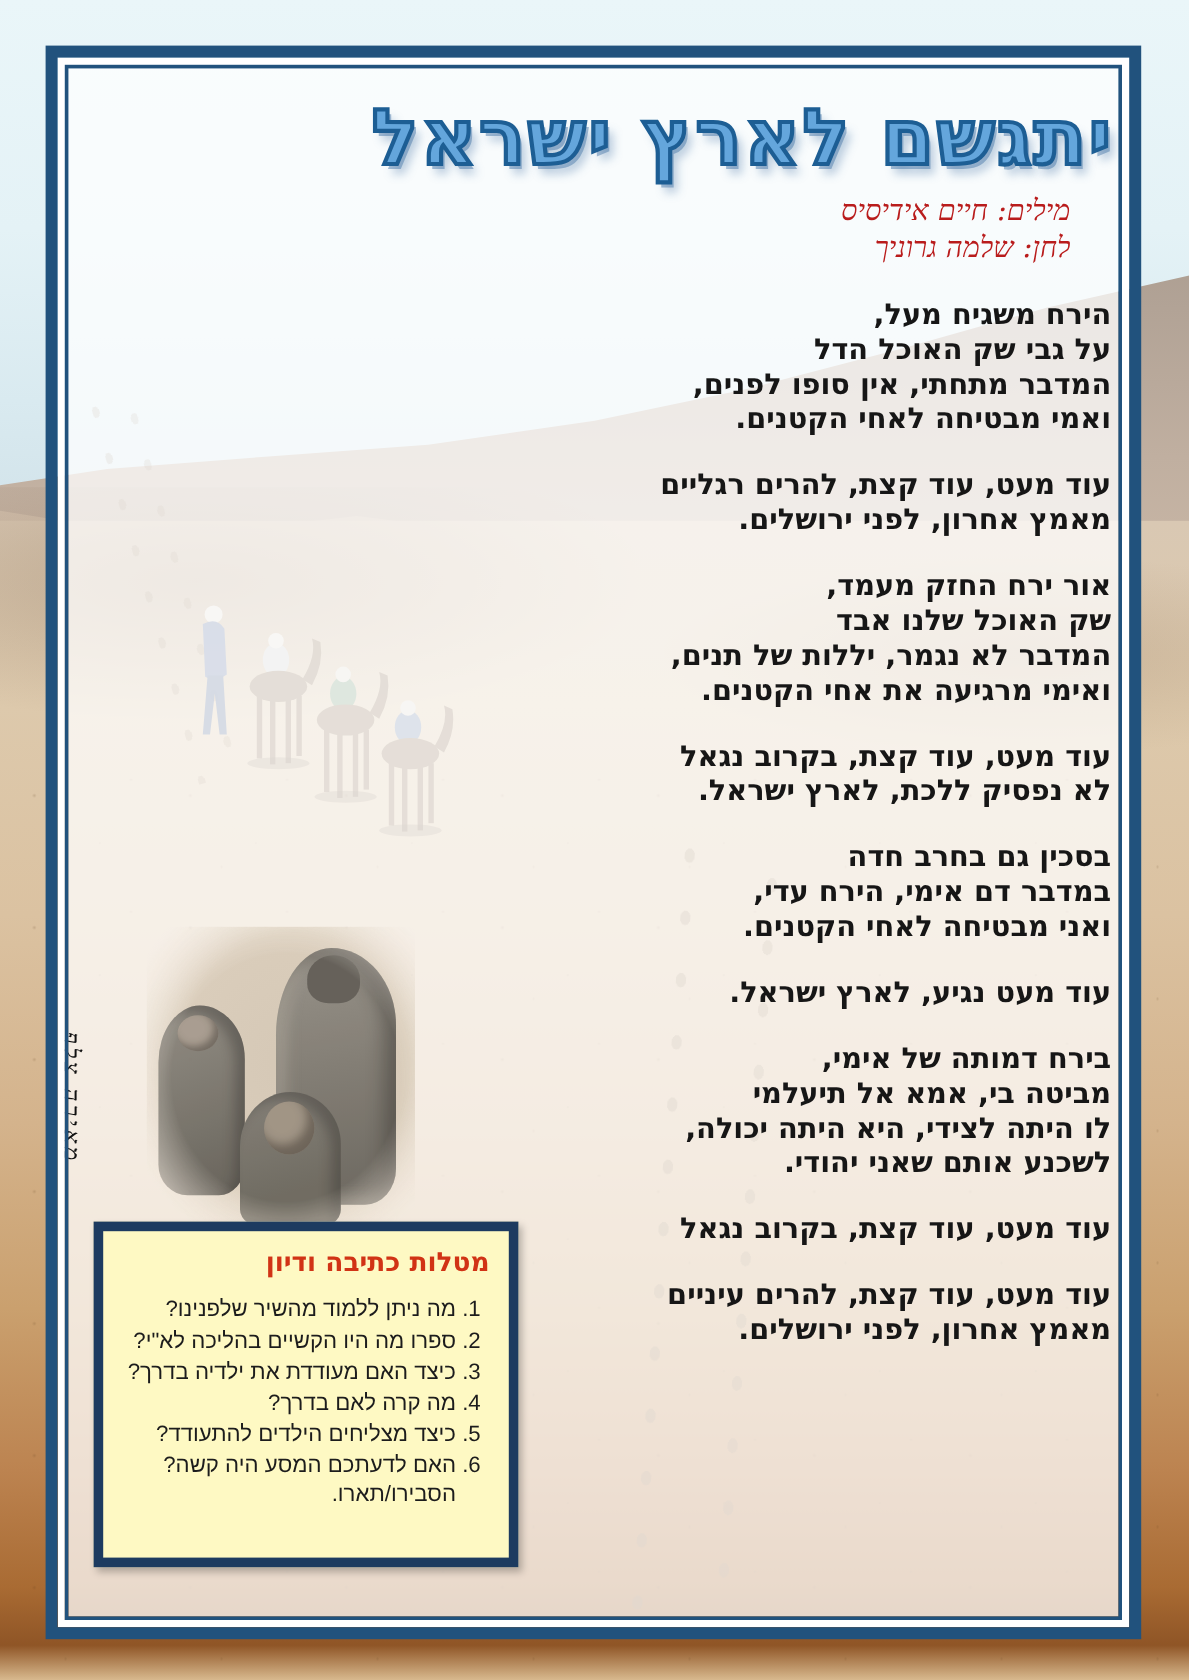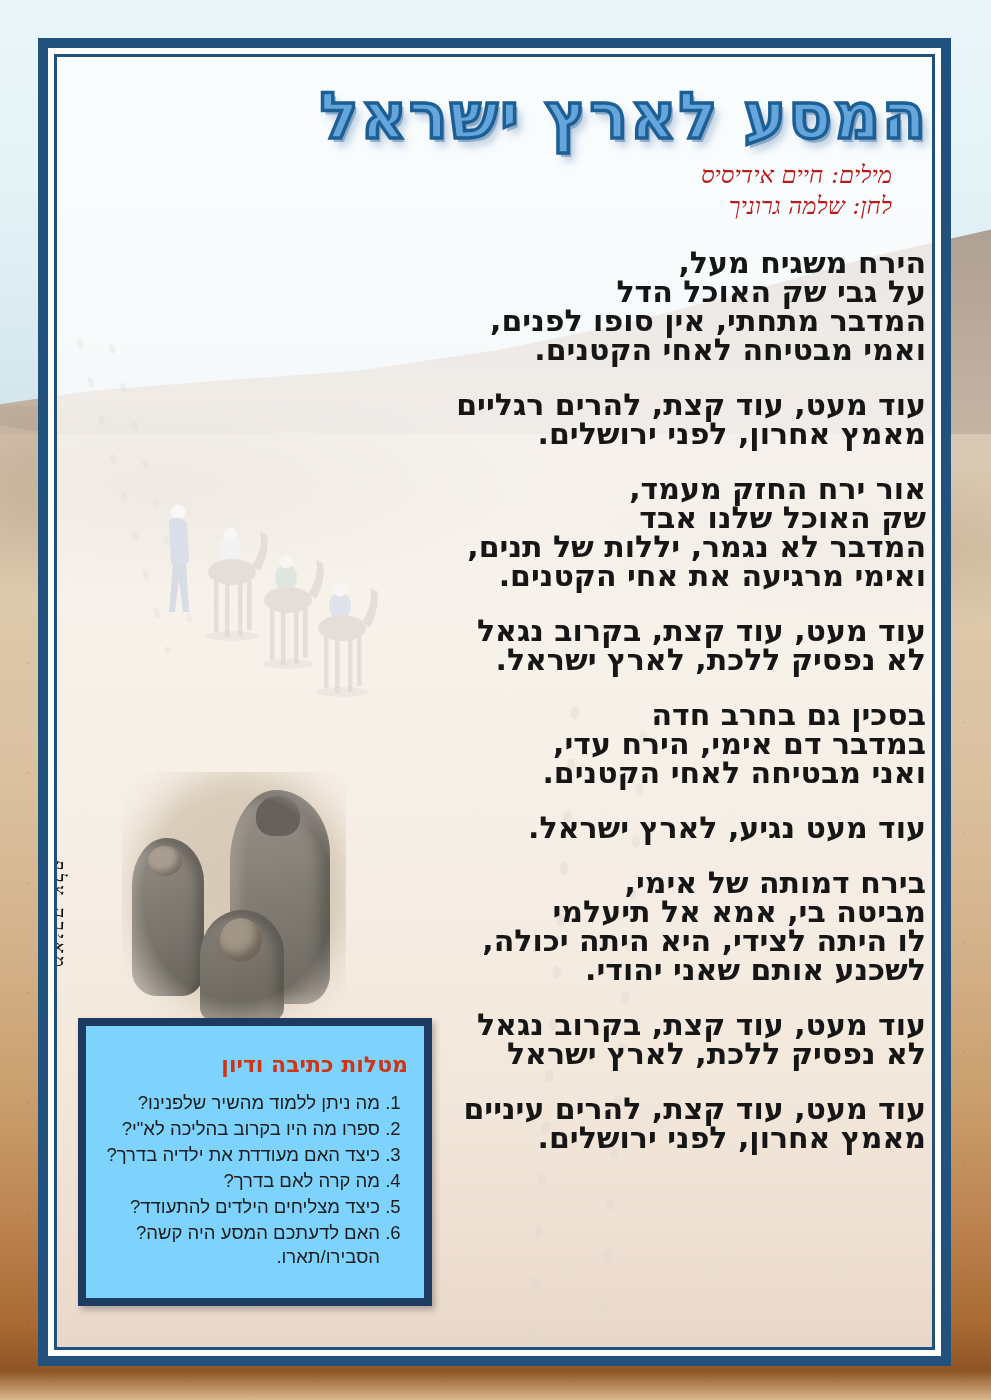--- a/index.html
+++ b/index.html
@@ -51,26 +51,26 @@
   .frame-inner{position:absolute;inset:54px 56px 50px 54px;border:3px solid #21527d;z-index:8;pointer-events:none;}
   
   .content{position:absolute;inset:57px 59px 53px 57px;z-index:5;direction:rtl;text-align:right;color:#141414;}
   .song-title{margin:26px 4px 0 0;font-family:"DejaVu Sans",sans-serif;font-weight:bold;
     font-size:64px;line-height:1.05;color:#64a6dc;letter-spacing:2px;
     -webkit-text-stroke:3.5px #1d5e94;
     text-shadow:3px 4px 0 rgba(64,112,164,.45),6px 8px 8px rgba(64,112,164,.35);}
   .credits{margin:10px 40px 0 0;font-family:"DejaVu Serif",serif;font-style:italic;
     font-size:24px;line-height:31px;color:#b91c1c;}
   .poem{margin:26px 6px 0 0;font-family:"DejaVu Sans",sans-serif;font-weight:bold;
-    font-size:30px;line-height:29px;color:#161616;}
+    font-size:24px;line-height:29px;color:#161616;}
   .stanza{margin:0 0 26px 0;}
   
   .tasks-box{position:absolute;left:78px;top:1018px;width:354px;height:288px;z-index:6;
-    direction:rtl;border:8px solid #1d3b60;background:#7dd3fc;box-sizing:border-box;
-    padding:24px 14px;box-shadow:3px 4px 6px rgba(0,0,0,.25);}
+    direction:rtl;border:8px solid #1d3b60;background:#fef9c3;box-sizing:border-box;
+    padding:12px 14px;box-shadow:3px 4px 6px rgba(0,0,0,.25);}
   .tasks-title{font-family:"DejaVu Sans",sans-serif;font-weight:bold;font-size:22px;
     color:#d13315;text-align:right;margin:2px 2px 0 0;}
   .tasks-list{margin:14px 0 0 0;padding:0 30px 0 0;font-size:18.5px;line-height:24px;color:#1c1c1c;}
   .tasks-list li{margin:0 0 2px 0;}
   
   .mother-photo{position:absolute;left:122px;top:772px;width:224px;height:252px;z-index:4;
     opacity:.92;filter:blur(.3px);
     -webkit-mask-image:radial-gradient(ellipse at 52% 50%,#000 58%,transparent 96%);
     mask-image:radial-gradient(ellipse at 52% 50%,#000 58%,transparent 96%);
     background:radial-gradient(ellipse at 55% 45%,#d3c6b3 0%,#d8cbb8 55%,rgba(216,203,184,0) 85%);}
@@ -155,21 +155,21 @@
 
   <div class="mother-photo">
     <div class="fig fig-child"></div>
     <div class="fig fig-mother"></div>
     <div class="fig fig-toddler"></div>
   </div>
 
   <div class="vertical-credit">מאירה צלף</div>
 
   <div class="content">
-    <div class="song-title">המסע לארץ ישראל</div>
+    <div class="song-title">יתגשם לארץ ישראל</div>
     <div class="credits">
       <div>מילים: חיים אידיסיס</div>
       <div>לחן: שלמה גרוניך</div>
     </div>
     <div class="poem">
       <div class="stanza">
         <div>הירח משגיח מעל,</div>
         <div>על גבי שק האוכל הדל</div>
         <div>המדבר מתחתי, אין סופו לפנים,</div>
         <div>ואמי מבטיחה לאחי הקטנים.</div>
@@ -197,34 +197,33 @@
         <div>עוד מעט נגיע, לארץ ישראל.</div>
       </div>
       <div class="stanza">
         <div>בירח דמותה של אימי,</div>
         <div>מביטה בי, אמא אל תיעלמי</div>
         <div>לו היתה לצידי, היא היתה יכולה,</div>
         <div>לשכנע אותם שאני יהודי.</div>
       </div>
       <div class="stanza">
         <div>עוד מעט, עוד קצת, בקרוב נגאל</div>
-        <div>לא נפסיק ללכת, לארץ ישראל</div>
       </div>
       <div class="stanza">
         <div>עוד מעט, עוד קצת, להרים עיניים</div>
         <div>מאמץ אחרון, לפני ירושלים.</div>
       </div>
     </div>
   </div>
 
   <div class="tasks-box">
     <div class="tasks-title">מטלות כתיבה ודיון</div>
     <ol class="tasks-list">
       <li><span>מה ניתן ללמוד מהשיר שלפנינו?</span></li>
-      <li><span>ספרו מה היו בקרוב בהליכה לא"י?</span></li>
+      <li><span>ספרו מה היו הקשיים בהליכה לא"י?</span></li>
       <li><span>כיצד האם מעודדת את ילדיה בדרך?</span></li>
       <li><span>מה קרה לאם בדרך?</span></li>
       <li><span>כיצד מצליחים הילדים להתעודד?</span></li>
       <li>
         <span>האם לדעתכם המסע היה קשה?</span>
         <div>הסבירו/תארו.</div>
       </li>
     </ol>
   </div>
 

